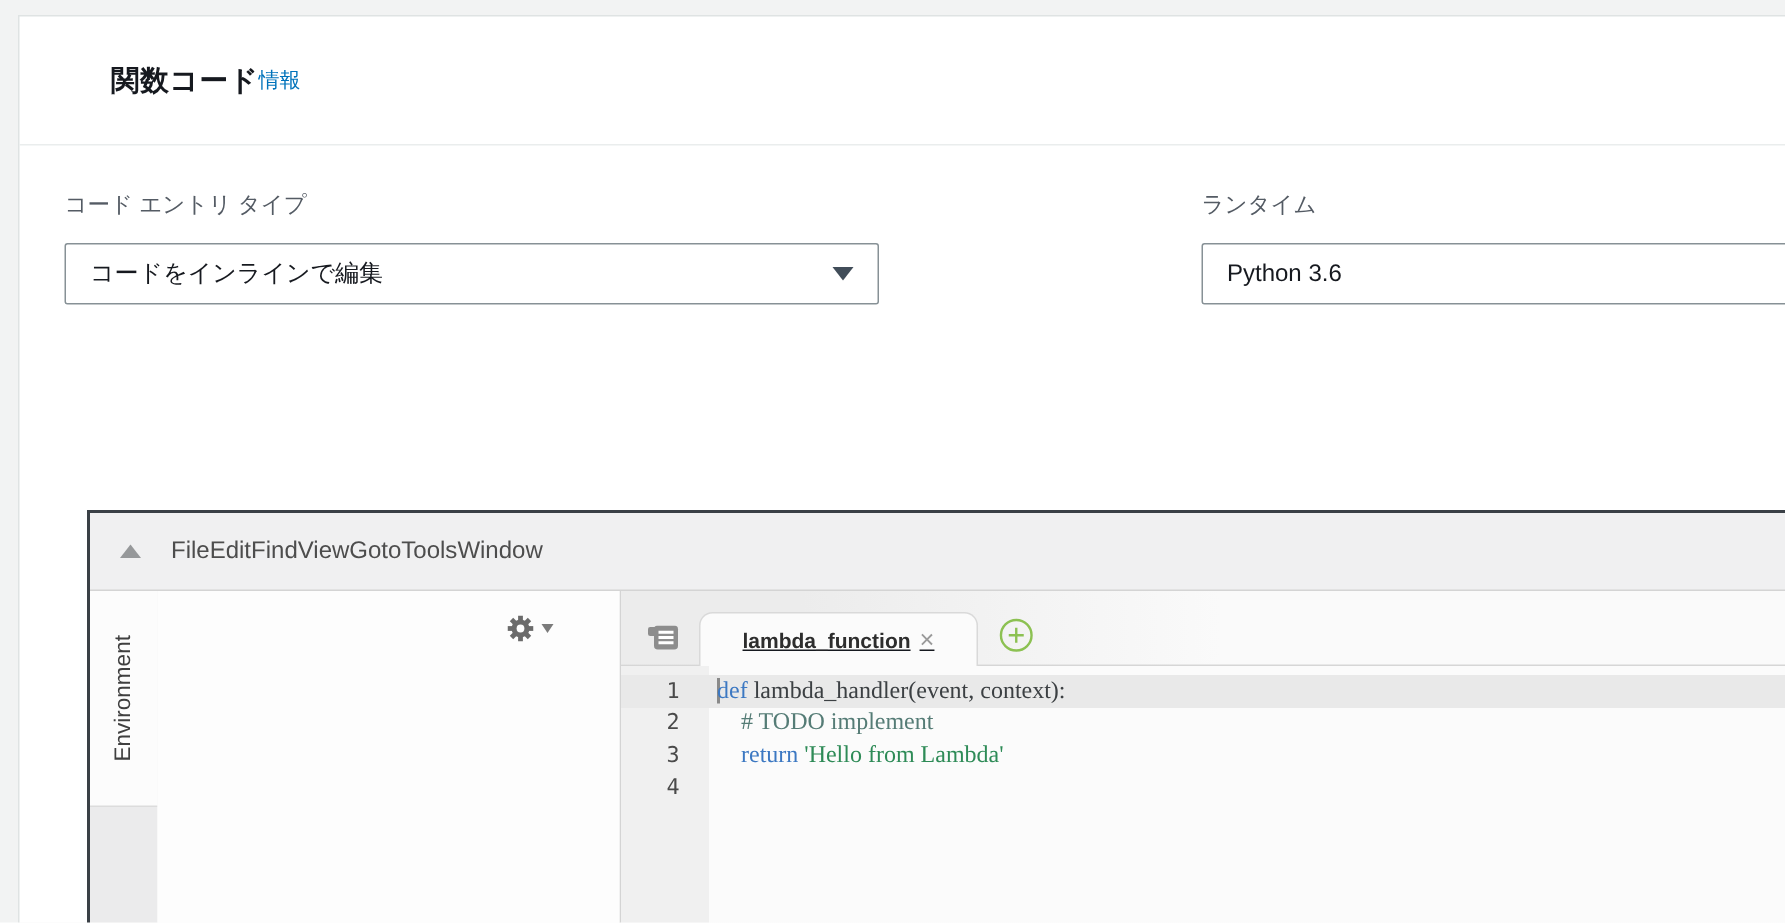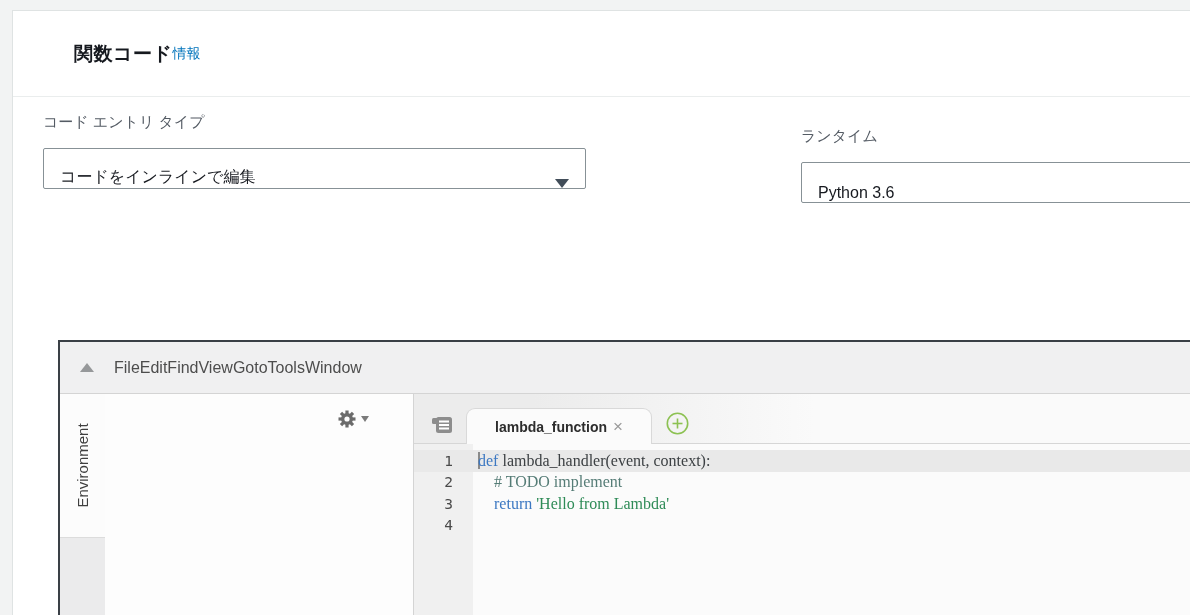--- a/index.html
+++ b/index.html
@@ -18,26 +18,26 @@
   .card-header {
     height:86px; border-bottom:1px solid #eaeded;
     display:flex; align-items:center; padding-left:28px;
   }
   .card-title { font-size:19px; font-weight:bold; color:#16191f; letter-spacing:.5px;margin-left:33px; }
   .info-link { font-size:14px; color:#0073bb; text-decoration:none; cursor:pointer; }
   .card-body { position:relative; height:calc(100% - 87px); }
 
   
   .field { position:absolute; }
-  .field-code-entry { left:30px; top:16px; width:543px; }
+  .field-code-entry { left:30px; top:30px; width:543px; }
   .field-runtime   { left:788px; top:30px; right:-10px; }
   .field label { display:block; font-size:15px; color:#545b64; margin-bottom:16px; }
   .select {
     height:41px; background:#fff; border:1px solid #879196; border-radius:2px;
-    display:flex; align-items:flex-end; justify-content:space-between;
+    display:flex; align-items:center; justify-content:space-between;
     padding:0 16px; font-size:16px; color:#16191f; cursor:pointer;
   }
   .caret-down {
     width:0; height:0; border-left:7px solid transparent; border-right:7px solid transparent;
     border-top:9px solid #414d59;
   }
 
   
   .editor {
     position:absolute; left:45px; top:243px; right:-10px; bottom:-10px;
@@ -78,21 +78,21 @@
   .tabstrip {
     height:50px; flex:none; border-bottom:1px solid #d6d6d6;
     background:linear-gradient(to right,#ececec 0px,#ececec 120px,#fafafa 400px);
     display:flex; align-items:flex-end; padding-left:18px; position:relative;
   }
   .tablist-btn { margin-bottom:9px; margin-right:13px; cursor:pointer; line-height:0; }
   .tab {
     height:36px; width:186px; background:#fbfbfb;
     border:1px solid #d9d9d9; border-bottom:none; border-radius:9px 9px 0 0;
     display:flex; align-items:center; justify-content:center; gap:6px;
-    padding:0 10px; cursor:pointer; margin-bottom:-1px;
+    padding:0 10px; cursor:pointer; margin-bottom:-1px;text-decoration:underline;
   }
   .tab-label { font-size:14px; font-weight:bold; color:#2d2d2d; }
   .tab-close { font-size:17px; color:#9a9a9a; cursor:pointer; line-height:1; }
   .newtab-btn { margin-left:14px; margin-bottom:8px; cursor:pointer; line-height:0; }
 
   .code-area {
     flex:1; min-height:0; position:relative;
     background:linear-gradient(to right,#f0f0f0 0px,#f0f0f0 59px,#fbfbfb 59px);
     padding-top:6px; cursor:text; overflow:hidden;
   }

